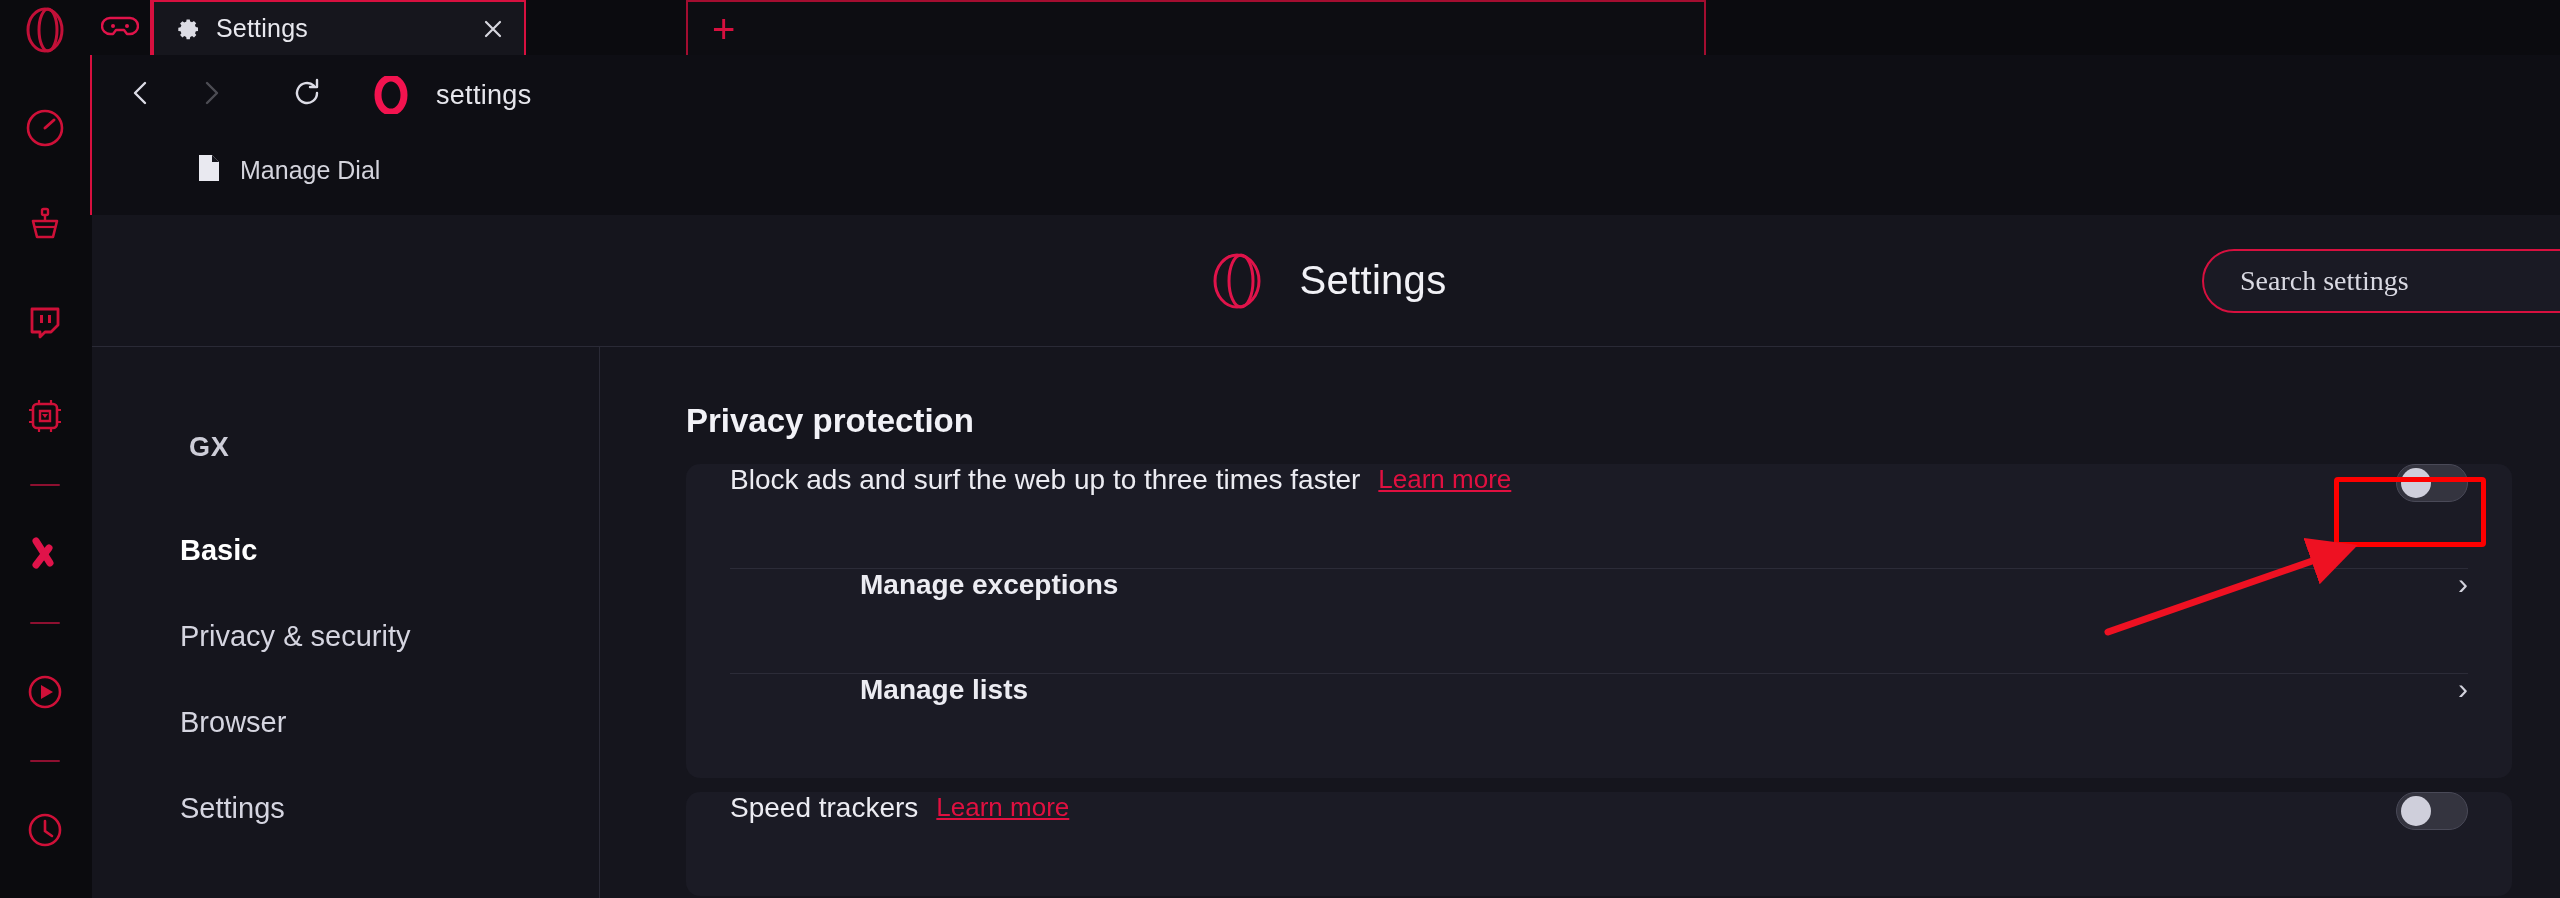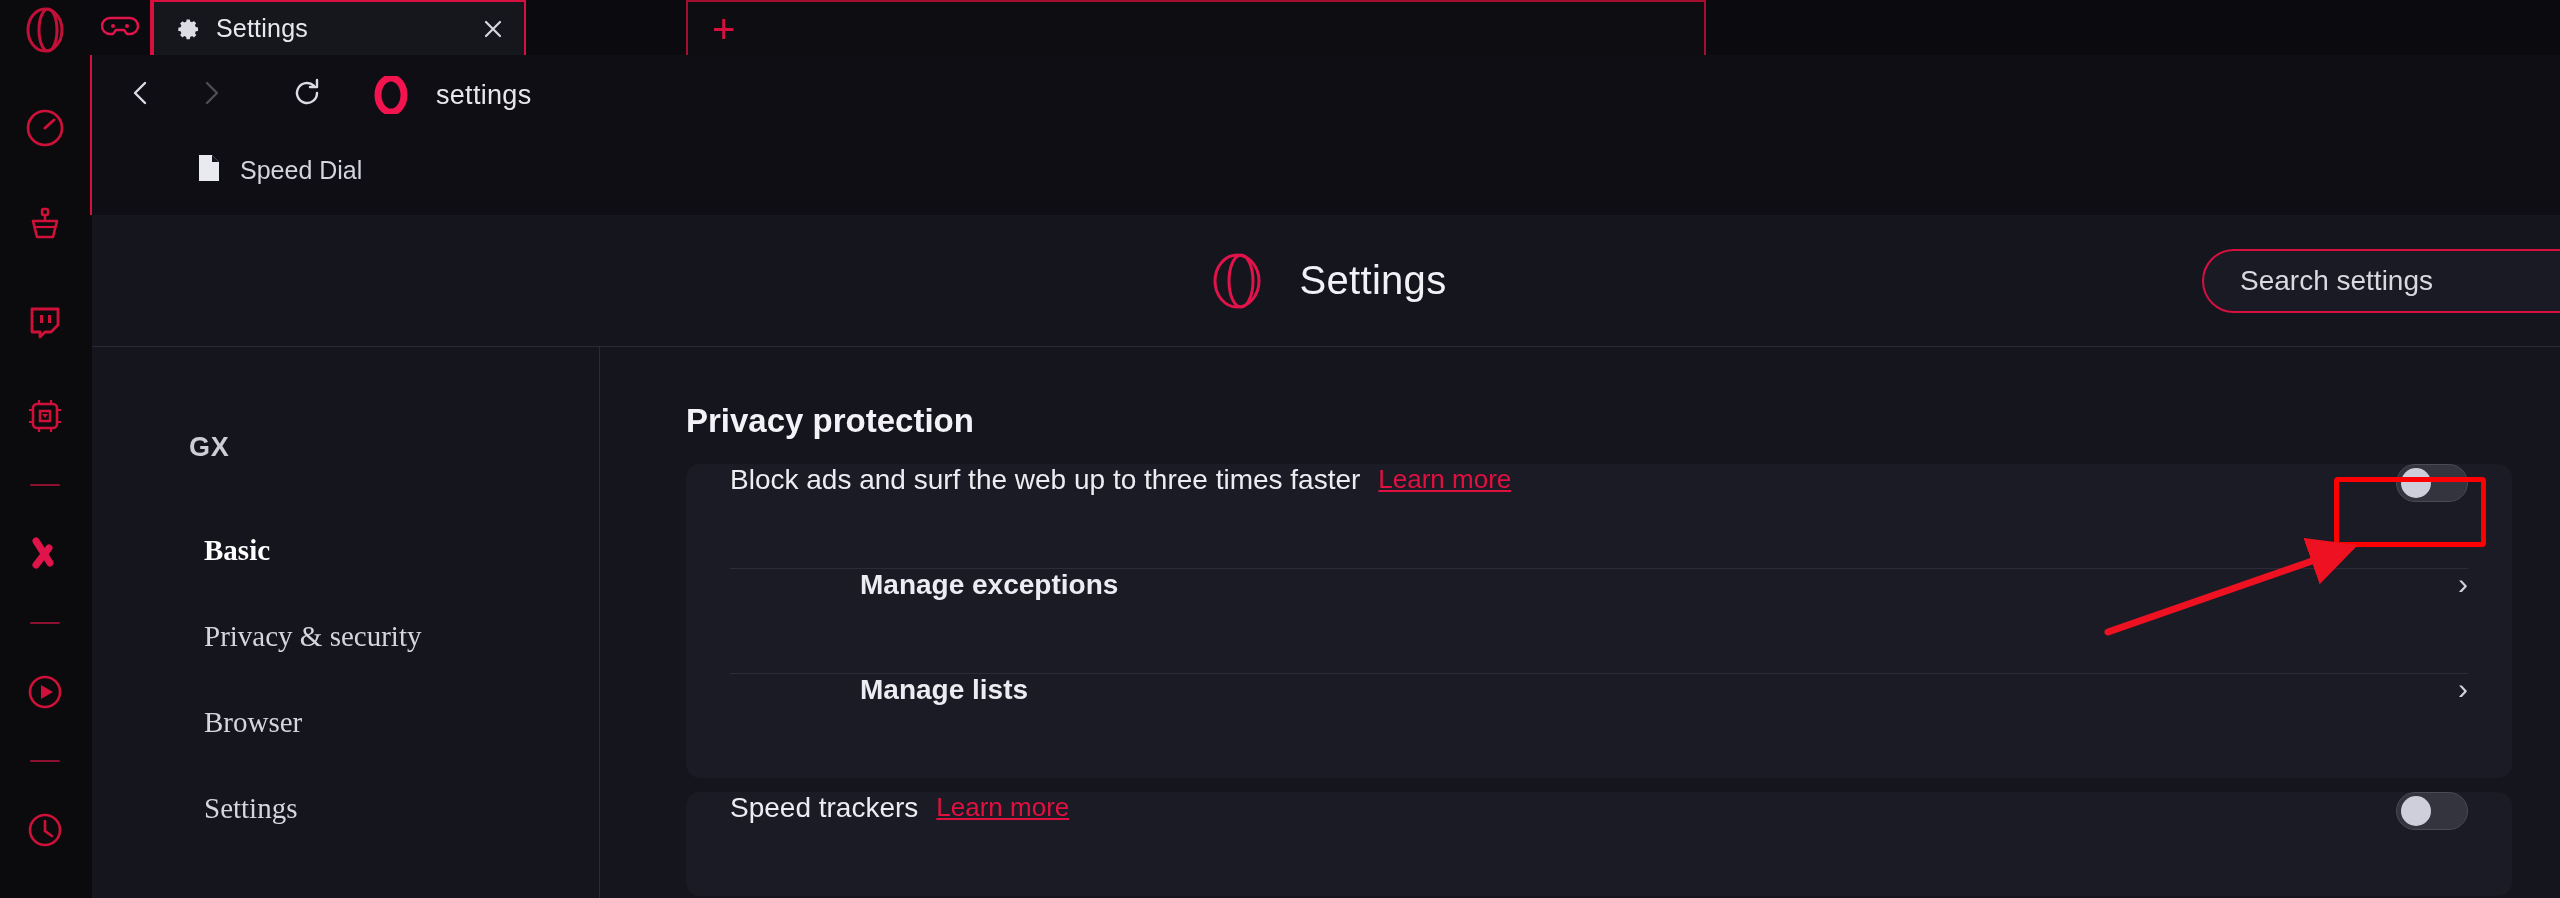--- a/index.html
+++ b/index.html
@@ -85,31 +85,31 @@
     border-bottom:1px solid #2a2a36;
   }
   .head-inner { display:flex; align-items:center; gap:32px; }
   .head-logo { width:62px; height:62px; display:flex; align-items:center; justify-content:center;}
   .head-title { color:#f1f1f6; font-size:40px; letter-spacing:.3px;}
   .search-box {
     position:absolute; right:-40px; top:34px; width:398px; height:64px;
     border:2px solid #d7103f; border-radius:34px; background:#1a1a24;
     display:flex; align-items:center; padding-left:36px; cursor:text;
   }
-  .search-box span { color:#d9d9e2; font-size:28px; }
+  .search-box span { color:#d9d9e2; font-size:28px;font-family:Liberation Serif, serif; }
 
   .page-body { display:flex; height:551px; }
 
   
   .snav { width:508px; padding:85px 0 0 0; border-right:1px solid #2a2a36; }
   .snav-head { color:#cdcdd8; font-size:27px; font-weight:bold; letter-spacing:.8px; padding-left:97px; }
   .snav-list { margin-top:44px; }
   .snav-item {
-    height:86px; display:flex; align-items:center; padding-left:112px;
-    color:#d5d5e0; font-size:29px; cursor:pointer;font-family:Liberation Serif, serif;
+    height:86px; display:flex; align-items:center; padding-left:88px;
+    color:#d5d5e0; font-size:29px; cursor:pointer;
   }
   .snav-item.active { color:#ffffff; font-weight:bold; }
 
   
   .main { flex:1; padding:55px 48px 0 86px; position:relative; }
   .section-title { color:#f2f2f7; font-size:33px; font-weight:bold; margin-bottom:24px; }
   .card { background:#1b1b25; border-radius:14px; overflow:hidden; }
   .card + .card { margin-top:14px; }
   .row {
     display:flex; align-items:flex-start; min-height:104px; padding:0 44px;
@@ -274,21 +274,21 @@
       </div>
     </div>
     <div class="bookmarks">
       <div class="bm">
         <span>
           <svg width="26" height="30" viewBox="0 0 26 30">
             <path d="M3 2 h13 l7 7 v19 h-20 z" fill="#e9e9f0"></path>
             <path d="M16 2 v7 h7" fill="#15151d"></path>
           </svg>
         </span>
-        <span class="bm-label">Speed Dial</span>
+        <span class="bm-label">Manage Dial</span>
       </div>
     </div>
   </div>
 
   <div class="page">
 
     <div class="page-head">
       <div class="head-inner">
         <span class="head-logo">
           <svg width="58" height="58" viewBox="0 0 58 58">

